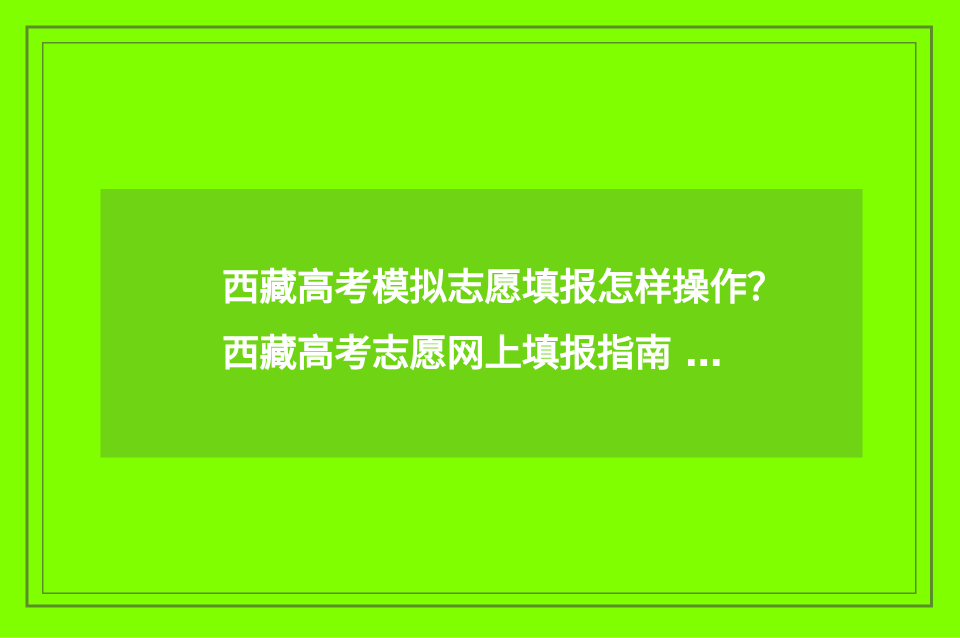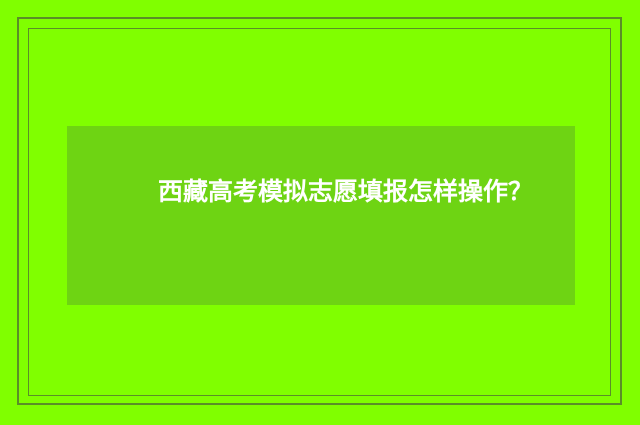--- a/index.html
+++ b/index.html
@@ -51,21 +51,21 @@
     top: 126px;
     width: 508px;
     height: 179px;
     background: #6ed413;
     box-sizing: border-box;
   }
 
   
   #headline-block {
     position: absolute;
-    left: 91px;   
+    left: 81px;   
     top: 44px;    
     width: 410px;
   }
   .headline-line {
     color: #ffffff;
     font-weight: bold;
     font-size: 25px;
     line-height: 44px;
     letter-spacing: 0px;
     white-space: nowrap;
@@ -80,16 +80,17 @@
   <div class="frame" id="frame-outer"></div>
 
   <div class="frame" id="frame-inner"></div>
 
   <div id="content-panel">
 
     <div id="headline-block">
 
       <div class="headline-line">西藏高考模拟志愿填报怎样操作？</div>
 
+      <div class="headline-line">西藏高考志愿网上填报指南 …</div>
 
     </div>
   </div>
 </div>
 
 </body></html>

